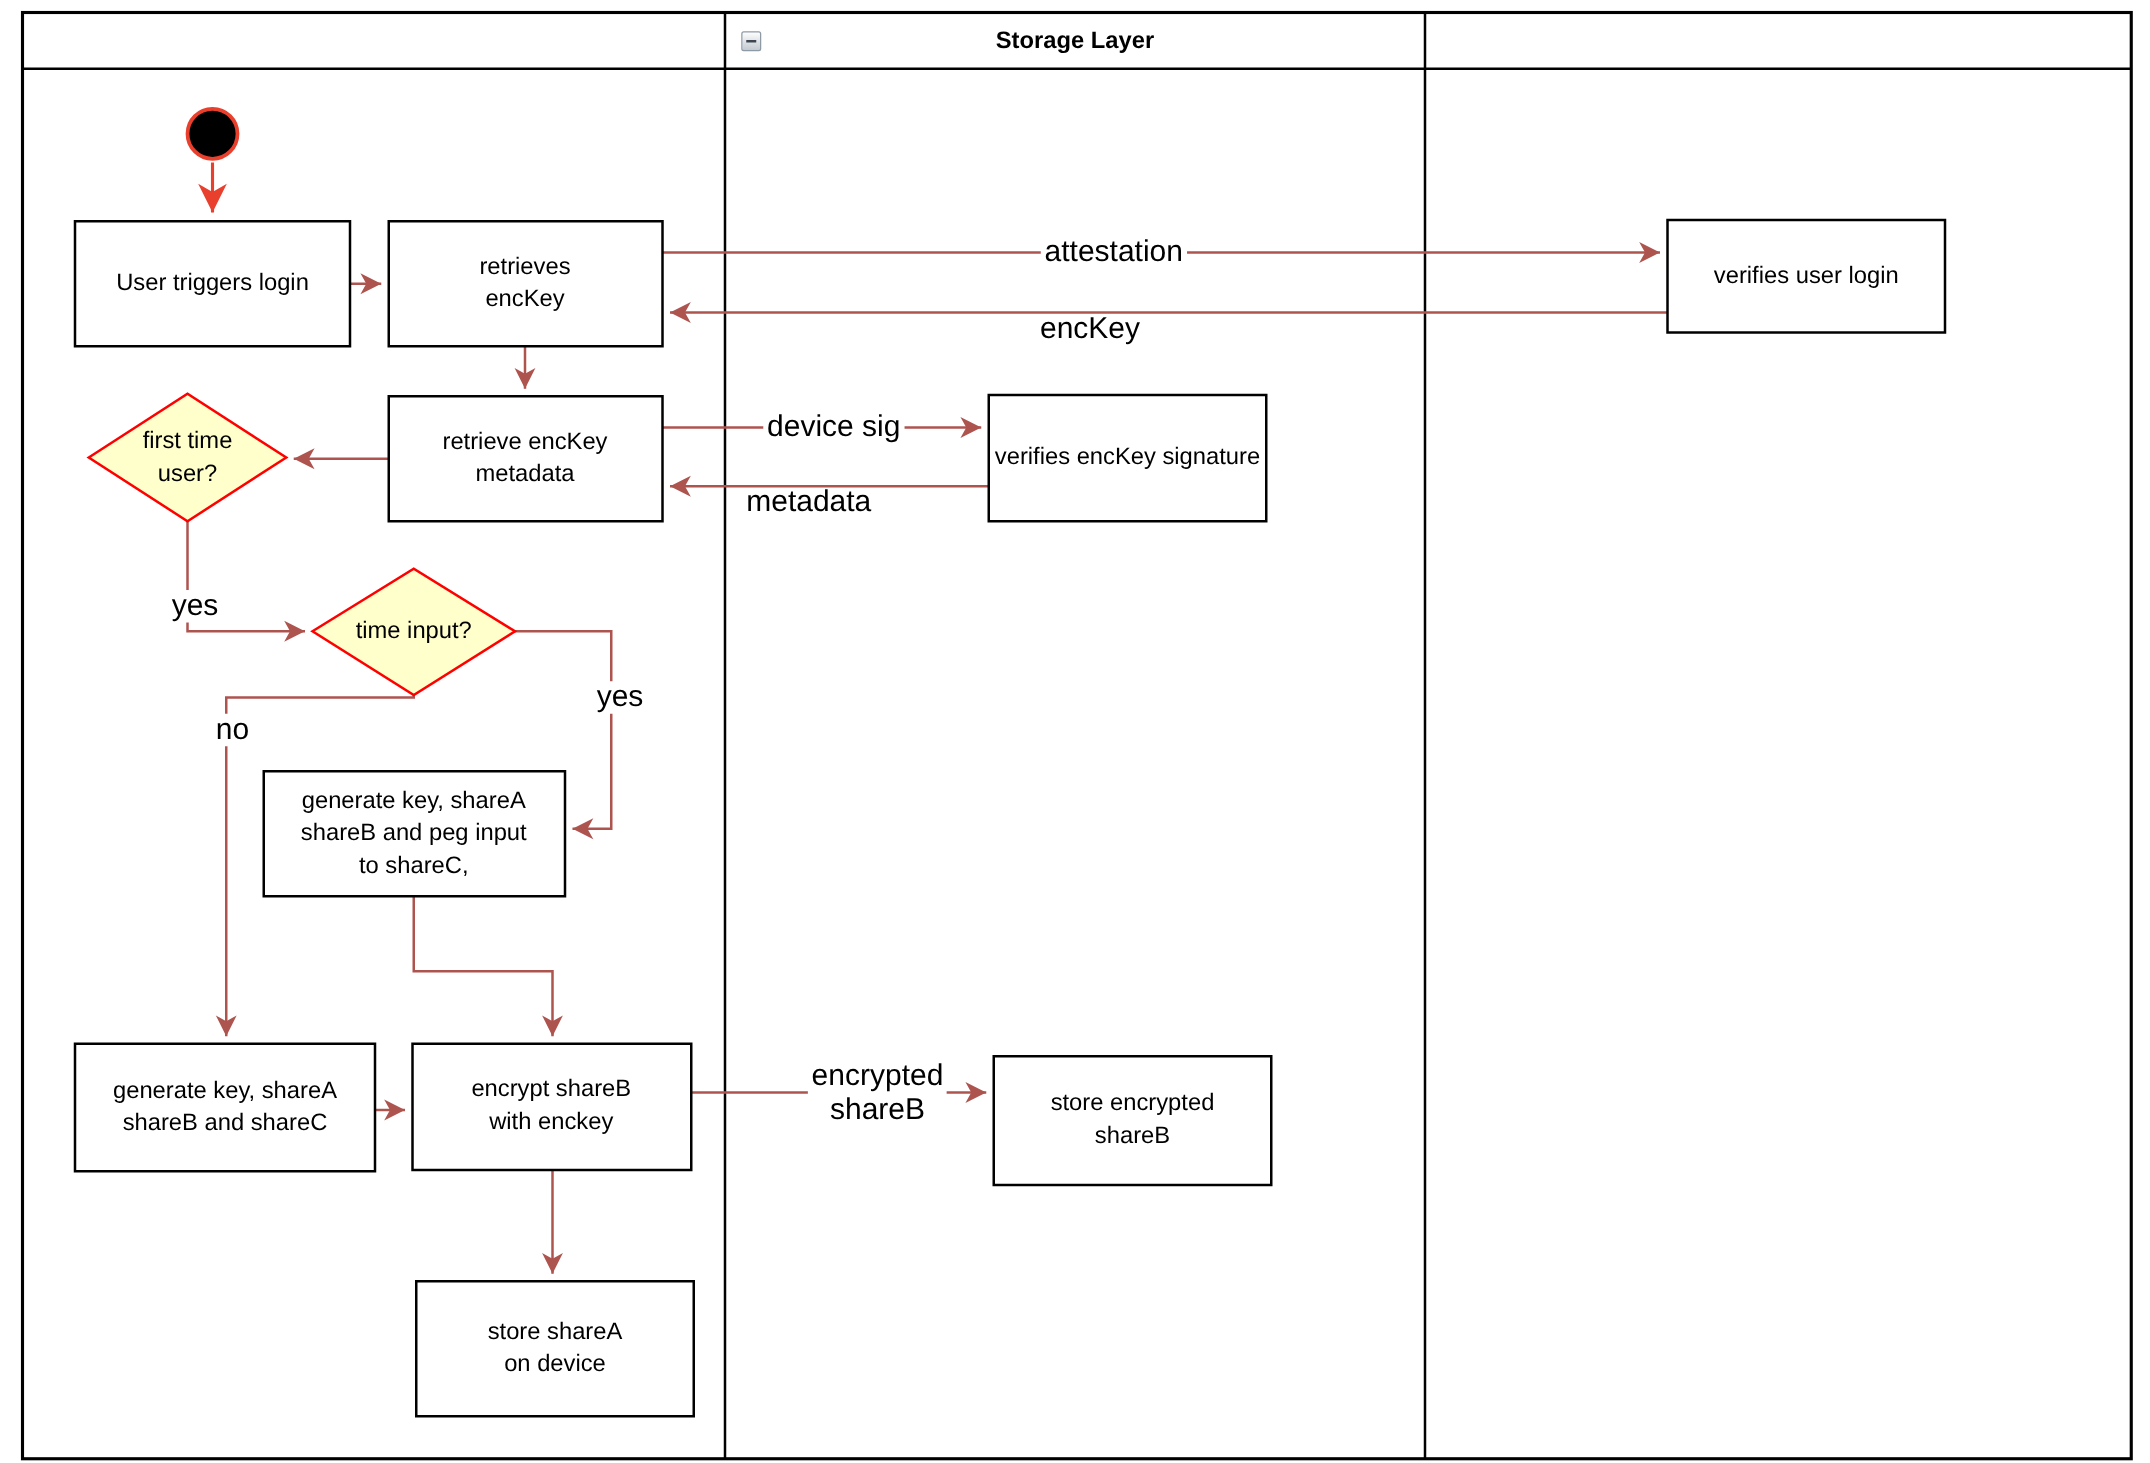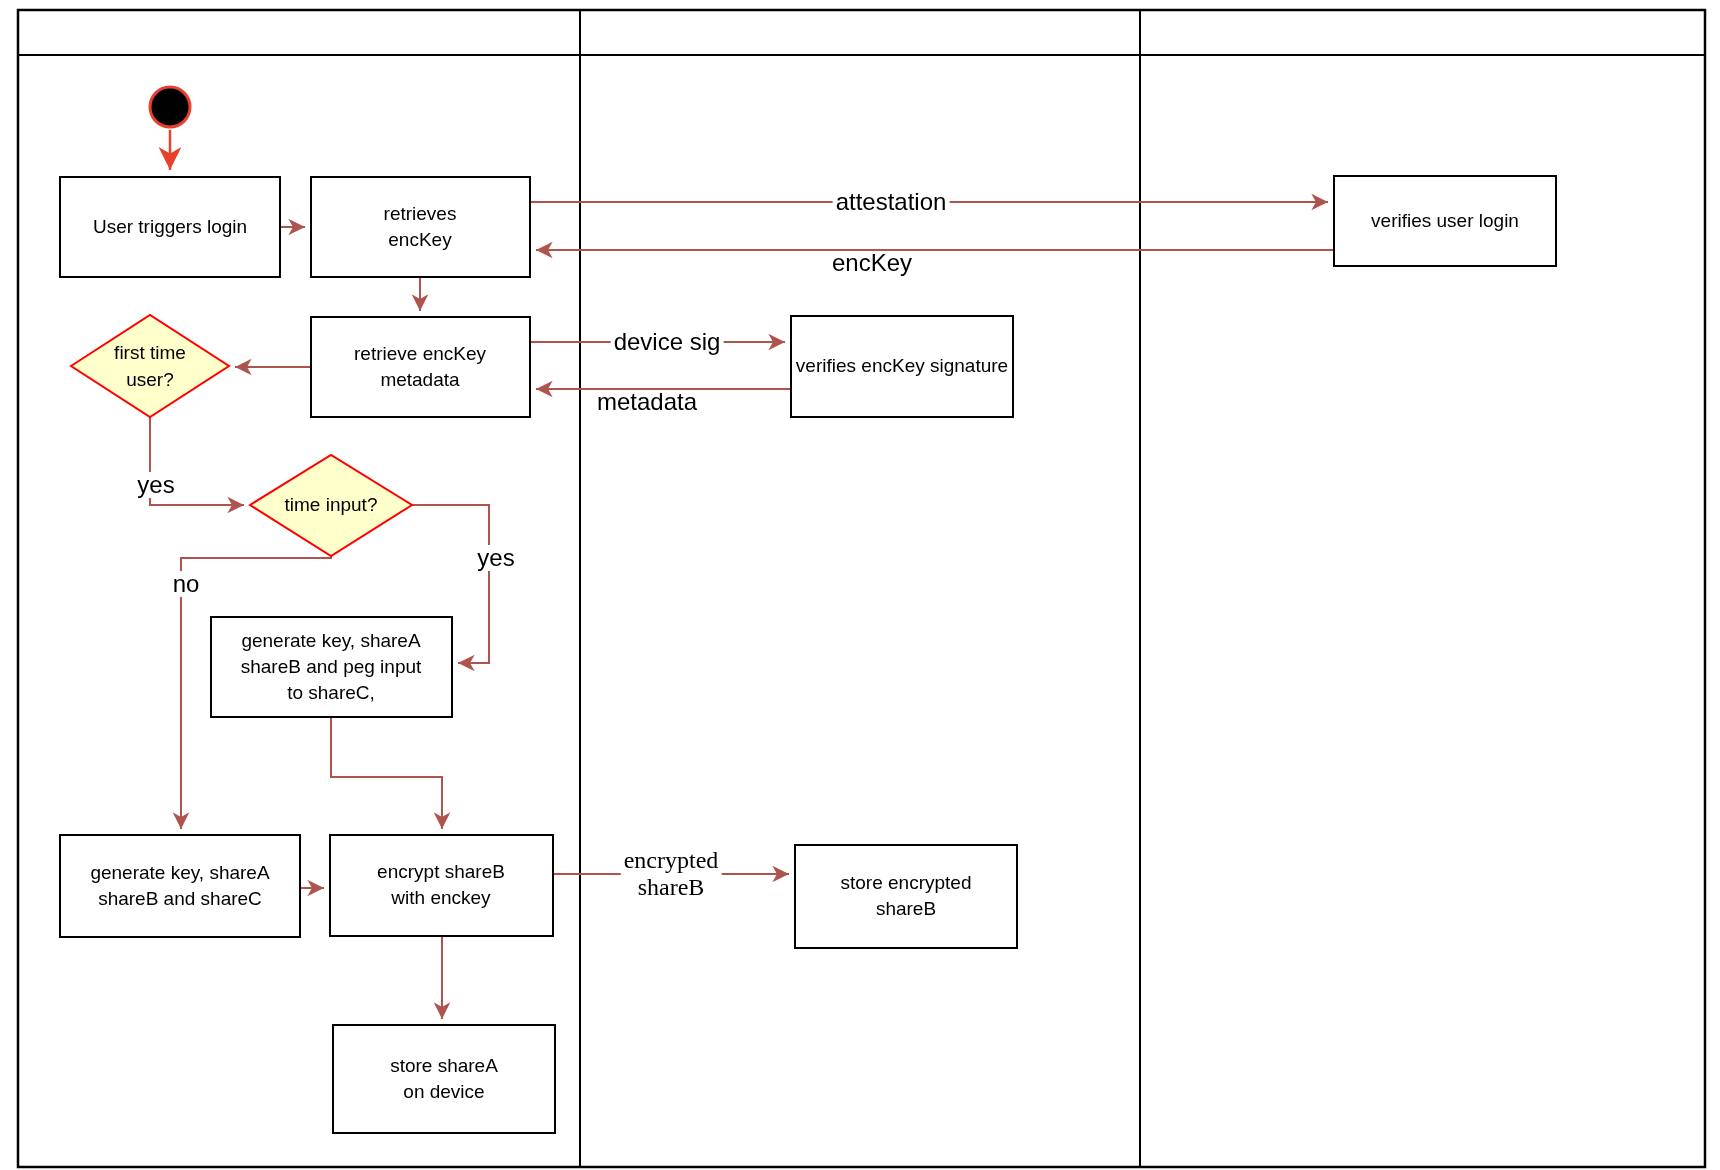--- a/index.html
+++ b/index.html
@@ -83,20 +83,24 @@
     <rect x="211" y="617" width="241" height="100" fill="#ffffff" stroke="#000000" stroke-width="2"></rect>
     <rect x="60" y="835" width="240" height="102" fill="#ffffff" stroke="#000000" stroke-width="2"></rect>
     <rect x="330" y="835" width="223" height="101" fill="#ffffff" stroke="#000000" stroke-width="2"></rect>
     <rect x="795" y="845" width="222" height="103" fill="#ffffff" stroke="#000000" stroke-width="2"></rect>
     <rect x="333" y="1025" width="222" height="108" fill="#ffffff" stroke="#000000" stroke-width="2"></rect>
 
     <polygon points="71,366 150,315 229,366 150,417" fill="#ffffcc" stroke="#ff0000" stroke-width="2"></polygon>
     <polygon points="250,505 331,455 412,505 331,556" fill="#ffffcc" stroke="#ff0000" stroke-width="2"></polygon>
   </svg>
 
+  <div class="lane-header" style="left:580px; width:560px;">
+    <span class="collapse-btn"></span>
+    <span class="lane-title">Storage Layer</span>
+  </div>
 
   <div class="node-label" style="left:170px;  top:227px;">User triggers login</div>
   <div class="node-label" style="left:420px;  top:227px;">retrieves
 encKey</div>
   <div class="node-label" style="left:1445px; top:221px;">verifies user login</div>
   <div class="node-label" style="left:420px;  top:367px;">retrieve encKey
 metadata</div>
   <div class="node-label nowrap" style="left:902px; top:366px;">verifies encKey signature</div>
   <div class="node-label diamond-label" style="left:150px; top:366px;">first time
 user?</div>
@@ -113,16 +117,16 @@
   <div class="node-label" style="left:444px;  top:1079px;">store shareA
 on device</div>
 
   <div class="edge-label" style="left:891px; top:202px;">attestation</div>
   <div class="edge-label no-bg" style="left:872px; top:263px;">encKey</div>
   <div class="edge-label" style="left:667px; top:342px;">device sig</div>
   <div class="edge-label no-bg" style="left:647px; top:402px;">metadata</div>
   <div class="edge-label" style="left:156px; top:485px;">yes</div>
   <div class="edge-label" style="left:496px; top:558px;">yes</div>
   <div class="edge-label" style="left:186px; top:584px;">no</div>
-  <div class="edge-label" style="left:671px; top:874px; line-height:27px;font-family:Liberation Serif, serif;">encrypted
+  <div class="edge-label" style="left:702px; top:874px; line-height:27px;">encrypted
 shareB</div>
 
 </div>
 
 </body></html>

